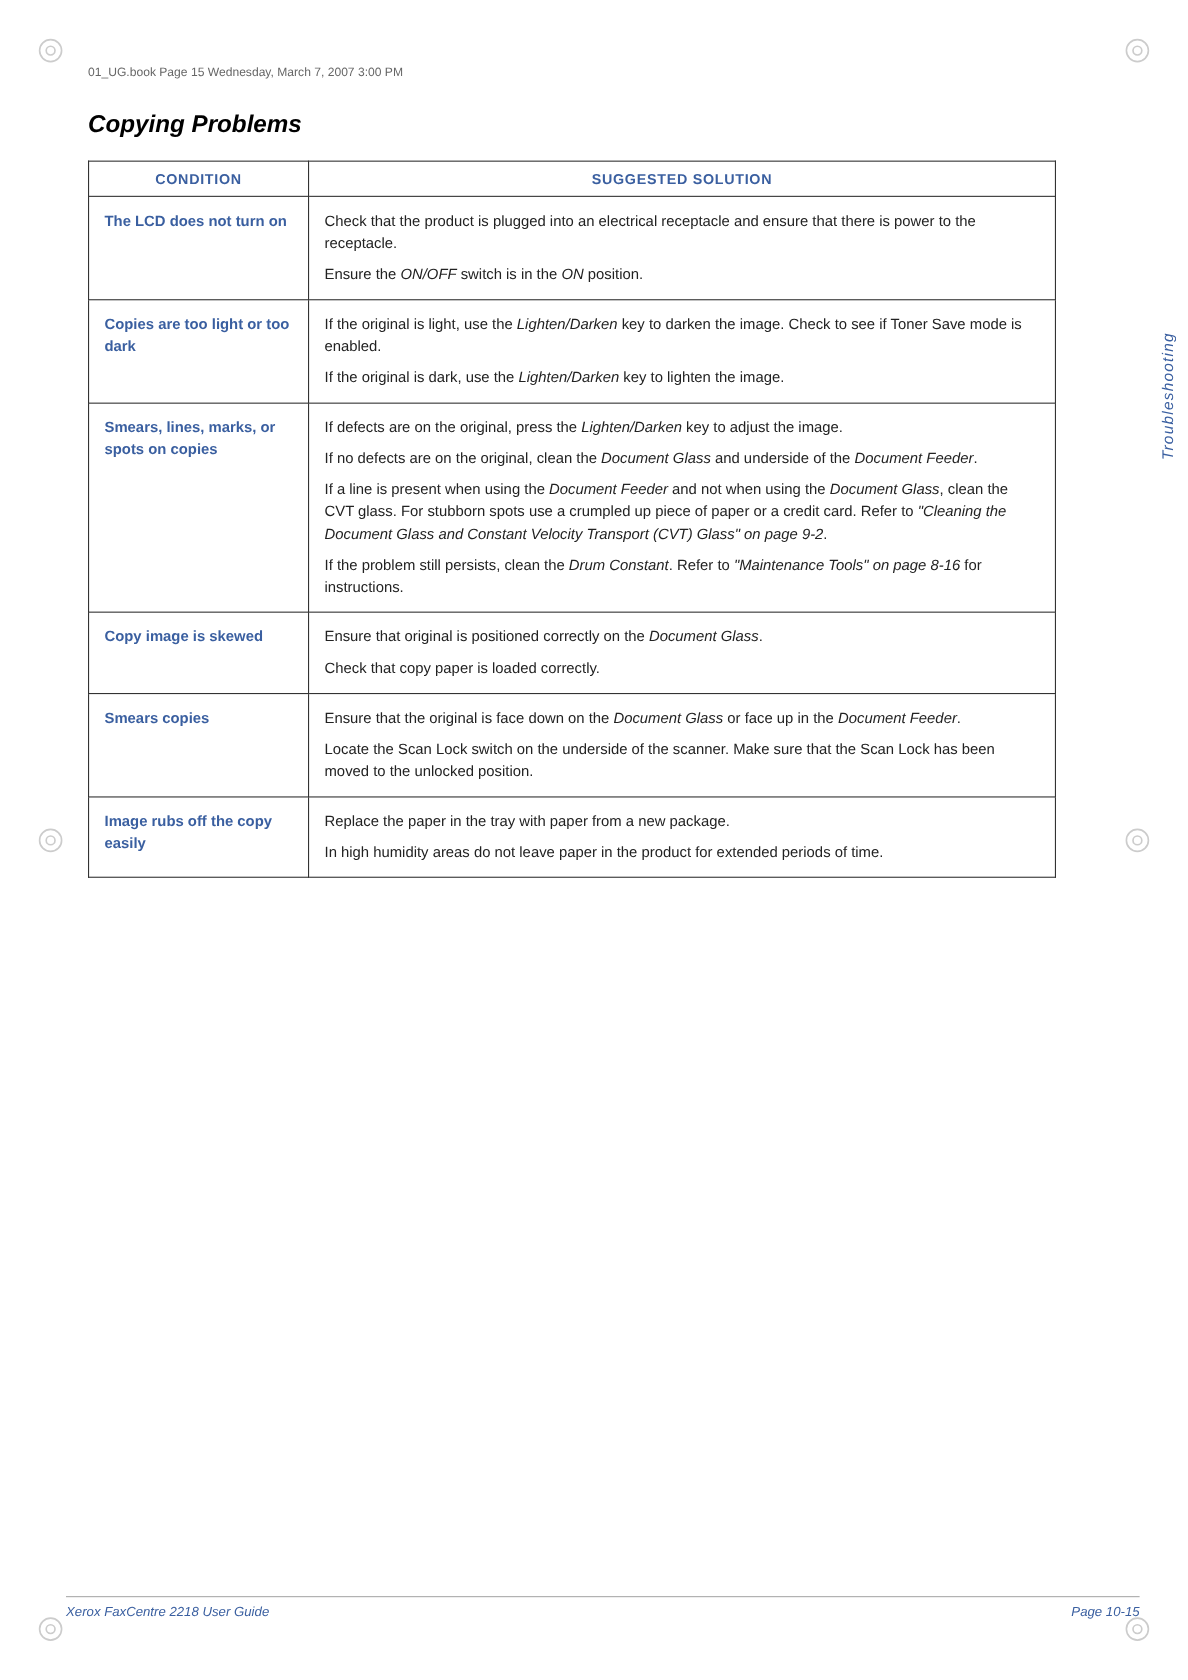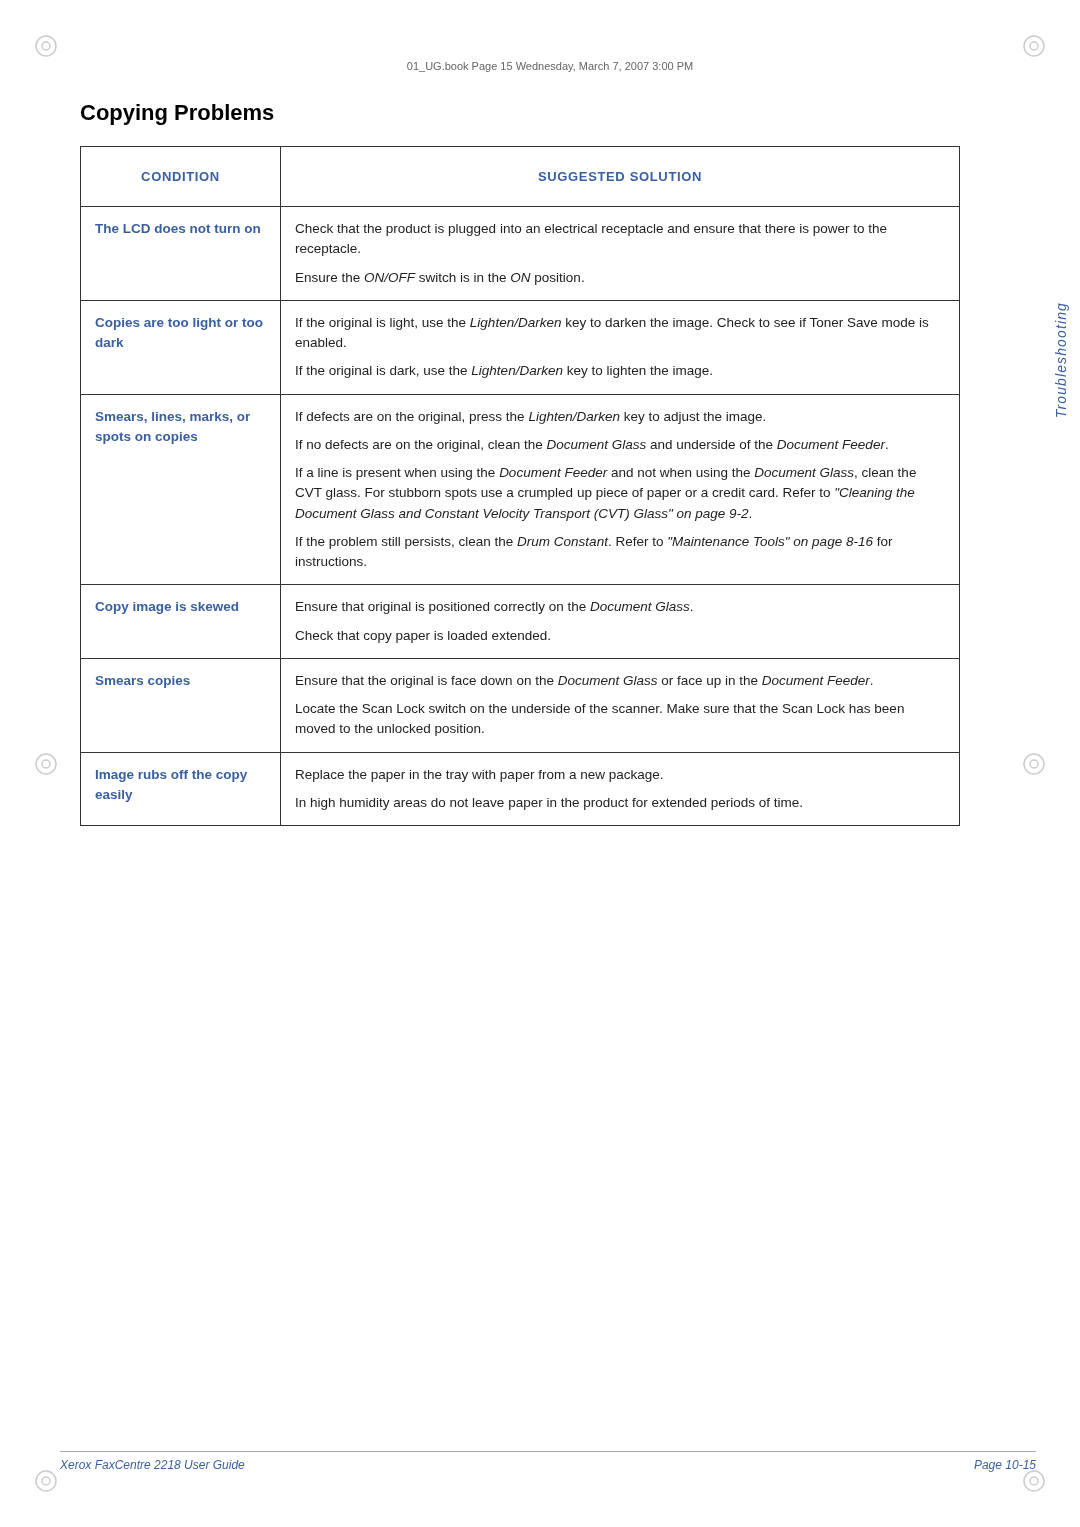--- a/index.html
+++ b/index.html
@@ -34,26 +34,26 @@
     .reg-bl { bottom: 30px; left: 30px; }
     .reg-br { bottom: 30px; right: 30px; }
     .reg-ml { top: 50%; left: 30px; transform: translateY(-50%); }
     .reg-mr { top: 50%; right: 30px; transform: translateY(-50%); }
 
     .header-file-info {
       font-size: 11px;
       color: #666;
       margin-bottom: 28px;
       padding-left: 20px;
-      text-align: center;
     }
 
     .page-title {
       font-size: 22px;
       font-weight: bold;
+      font-style: italic;
       color: #000;
       margin-bottom: 20px;
       padding-left: 20px;
     }
 
     .main-content {
       padding-left: 20px;
       padding-right: 60px;
     }
 
@@ -64,21 +64,21 @@
     }
 
     table.problems-table th {
       background: #fff;
       text-align: center;
       font-weight: bold;
       font-size: 13px;
       color: #3a5fa0;
       letter-spacing: 0.05em;
       border: 1.5px solid #333;
-      padding: 22px 12px;
+      padding: 8px 12px;
     }
 
     table.problems-table td {
       border: 1.5px solid #333;
       padding: 12px 14px;
       vertical-align: top;
       font-size: 13.5px;
       line-height: 1.5;
     }
 
@@ -226,21 +226,21 @@
             <p>If no defects are on the original, clean the <em class="doc">Document Glass</em> and underside of the <em class="doc">Document Feeder</em>.</p>
             <p>If a line is present when using the <em class="doc">Document Feeder</em> and not when using the <em class="doc">Document Glass</em>, clean the CVT glass. For stubborn spots use a crumpled up piece of paper or a credit card. Refer to <em class="doc">"Cleaning the Document Glass and Constant Velocity Transport (CVT) Glass" on page 9-2</em>.</p>
             <p>If the problem still persists, clean the <em class="doc">Drum Constant</em>. Refer to <em class="doc">"Maintenance Tools" on page 8-16</em> for instructions.</p>
           </td>
         </tr>
 
         <tr>
           <td class="condition-cell">Copy image is skewed</td>
           <td class="solution-cell">
             <p>Ensure that original is positioned correctly on the <em class="doc">Document Glass</em>.</p>
-            <p>Check that copy paper is loaded extended.</p>
+            <p>Check that copy paper is loaded correctly.</p>
           </td>
         </tr>
 
         <tr>
           <td class="condition-cell">Smears copies</td>
           <td class="solution-cell">
             <p>Ensure that the original is face down on the <em class="doc">Document Glass</em> or face up in the <em class="doc">Document Feeder</em>.</p>
             <p>Locate the Scan Lock switch on the underside of the scanner. Make sure that the Scan Lock has been moved to the unlocked position.</p>
           </td>
         </tr>

